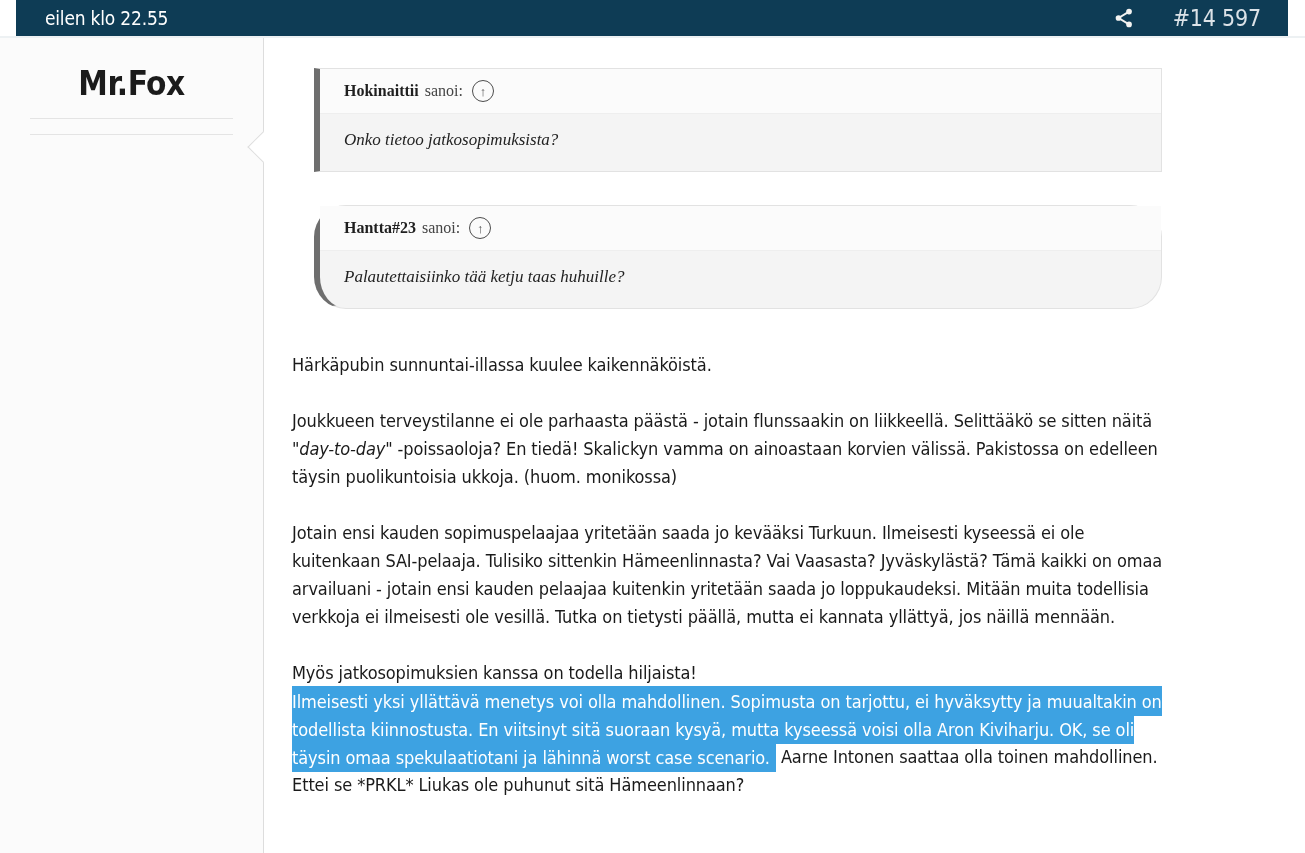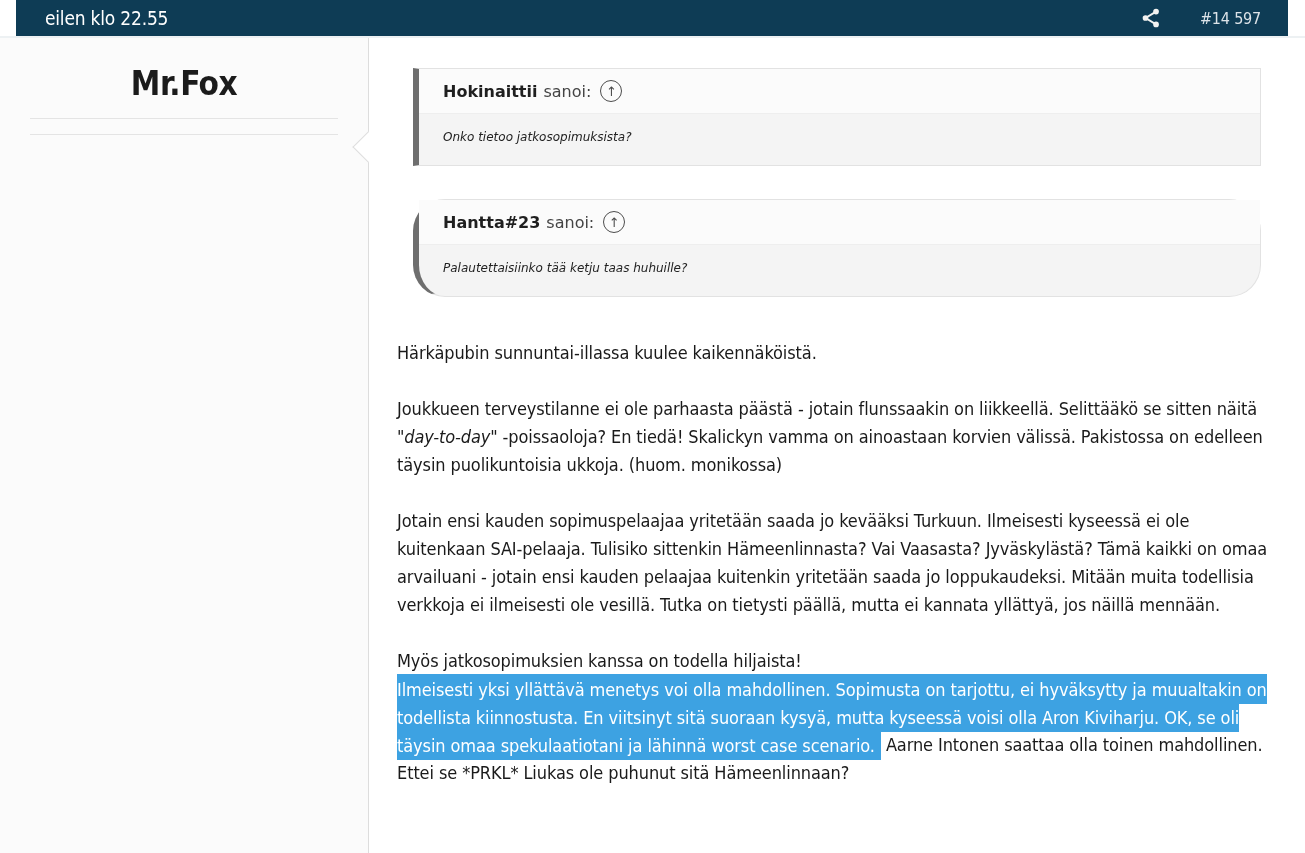--- a/index.html
+++ b/index.html
@@ -21,31 +21,31 @@
   }
   .topbar-time {
     color: #ffffff; font-size: 19px;
     font-stretch: condensed; letter-spacing: -0.2px;
     text-decoration: none; cursor: pointer;
   }
   .topbar-right { display: flex; align-items: center; gap: 38px; }
   .share-btn { width: 22px; height: 22px; cursor: pointer; display: flex; align-items: center; }
   .share-btn svg { width: 22px; height: 22px; }
   .topbar-num {
-    color: #dce3e8; font-size: 16px;
+    color: #dce3e8; font-size: 23px;
     font-stretch: condensed; letter-spacing: -0.2px;
     cursor: pointer;
   }
   .bar-underline { position: absolute; top: 36px; left: 0; width: 1305px; height: 2px; background: #edf1f3; }
 
   
   .page { position: absolute; top: 38px; left: 0; width: 1305px; bottom: 0; display: flex; }
 
   .sidebar {
-    flex: none; width: 369px;
+    flex: none; width: 264px;
     background: #fbfbfb;
     border-right: 1px solid #dddddd;
     position: relative; box-sizing: border-box;
   }
   .sidebar-notch {
     position: absolute; top: 98px; right: -11px;
     width: 21px; height: 21px;
     background: #ffffff;
     border-left: 1px solid #dddddd;
     border-bottom: 1px solid #dddddd;
@@ -67,41 +67,42 @@
   .fav-label { margin-right: 6px; }
 
   
   .main { flex: 1; box-sizing: border-box; padding-left: 28px; position: relative; }
 
   .quote {
     width: 848px; box-sizing: border-box;
     border: 1px solid #e2e2e2;
     border-left: 6px solid #6e6e6e;
     background: #f4f4f4;
-    margin: 30px 0 33px 16px;
+    margin: 30px 0 33px 22px;
+    font-family: Liberation Serif, serif;
   }
   .quote + .quote { margin-top: 0; border-radius: 32px; }
   .quote-header {
     background: #fbfbfb;
     border-bottom: 1px solid #eeeeee;
     padding: 11px 24px;
     font-size: 16px; color: #444444;
     display: flex; align-items: center;
   }
   .quote-author { font-weight: bold; color: #1f1f1f; margin-right: 6px; }
   .arrow-circle {
     width: 20px; height: 20px;
     border: 1.5px solid #4d4d4d; border-radius: 50%;
     display: inline-flex; align-items: center; justify-content: center;
     font-size: 13px; line-height: 1; color: #4d4d4d;
     margin-left: 9px; cursor: pointer; flex: none;
   }
   .quote-body {
     padding: 16px 24px 21px;
-    font-style: italic; font-size: 12px; color: #222222;
+    font-style: italic; font-size: 17px; color: #222222;
   }
 
   .post-body {
     width: 882px; margin-top: 42px;
     font-size: 18px; line-height: 28px; color: #1a1a1a;
     font-stretch: condensed; letter-spacing: -0.1px;
   }
   .post-body p { margin: 28px 0; }
   .sel {
     background: #3da2e2; color: #ffffff;

